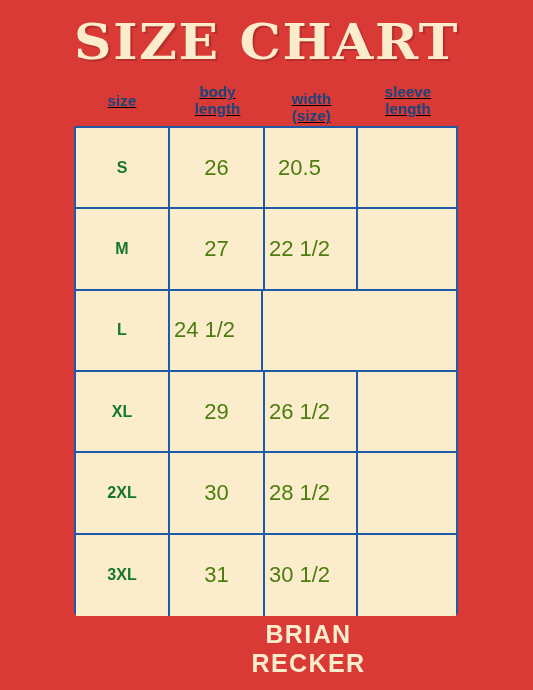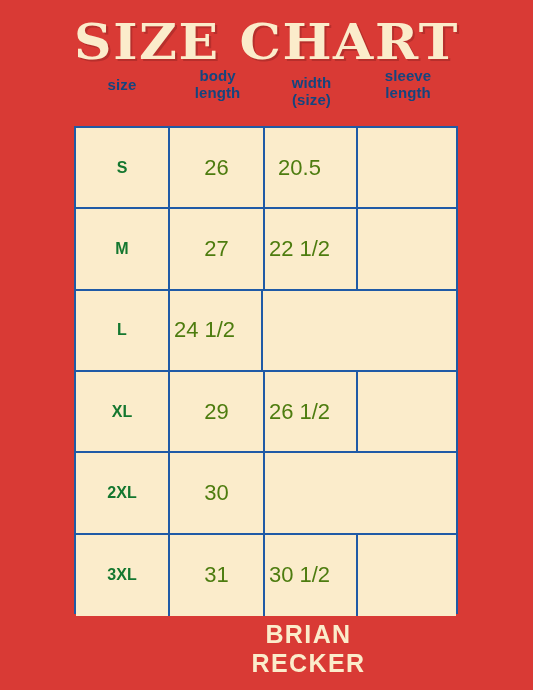--- a/index.html
+++ b/index.html
@@ -42,24 +42,25 @@
     text-shadow: 2px 2px 0 #b72f2c;
     transform: scaleX(1.06);
     transform-origin: center;
     white-space: nowrap;
   }
 
   
   .headers {
     position: absolute;
     left: 74px;
-    top: 60px;
+    top: 76px;
     width: 384px;
     height: 48px;
     display: flex;
+    text-decoration: underline;
   }
   .head-cell {
     flex: 0 0 auto;
     display: flex;
     align-items: center;
     justify-content: center;
     text-align: center;
     color: #14457f;
     font-weight: 700;
     font-size: 15px;
@@ -191,20 +192,21 @@
     <div class="row">
       <div class="cell c-size">XL</div>
       <div class="cell c-body">29</div>
       <div class="cell c-width">26 1/2</div>
       <div class="cell c-sleeve"></div>
     </div>
 
     <div class="row">
       <div class="cell c-size">2XL</div>
       <div class="cell c-body">30</div>
+      <div class="cell c-width">28 1/2</div>
       <div class="cell c-sleeve"></div>
     </div>
 
     <div class="row">
       <div class="cell c-size">3XL</div>
       <div class="cell c-body">31</div>
       <div class="cell c-width">30 1/2</div>
       <div class="cell c-sleeve"></div>
     </div>
 

